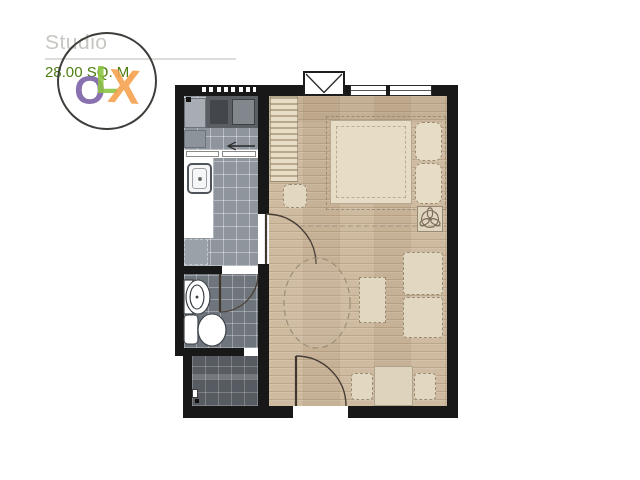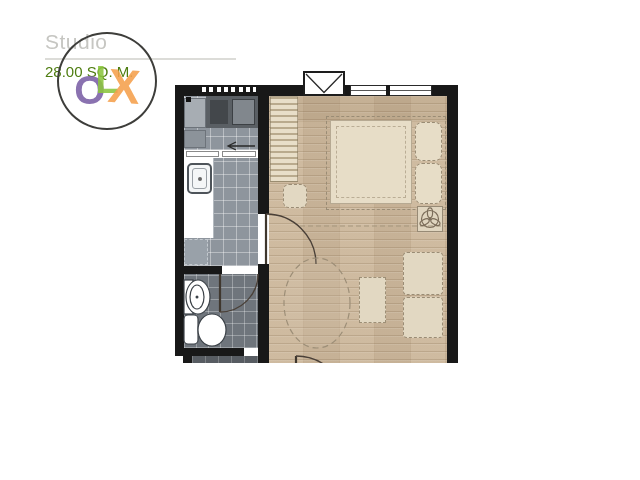--- a/index.html
+++ b/index.html
@@ -1,16 +1,16 @@
 <!DOCTYPE html>
 <html><head>
 <meta charset="utf-8">
 <style>
   html,body{margin:0;padding:0;background:#fff;}
-  .canvas{position:relative;width:640px;height:363px;background:#fff;overflow:hidden;
+  .canvas{position:relative;width:640px;height:480px;background:#fff;overflow:hidden;
           font-family:"Liberation Sans",sans-serif;}
   .wall{position:absolute;background:#181818;z-index:3;}
   .floor{position:absolute;z-index:1;}
   .furn{position:absolute;z-index:2;box-sizing:border-box;}
   .overlay-svg{position:absolute;left:0;top:0;z-index:5;pointer-events:none;}
   
   .tile-k{background-image:
       repeating-linear-gradient(0deg, rgba(255,255,255,.38) 0 1px, transparent 1px 13px),
       repeating-linear-gradient(90deg, rgba(255,255,255,.38) 0 1px, transparent 1px 13px);}
   .tile-b{background-image:

